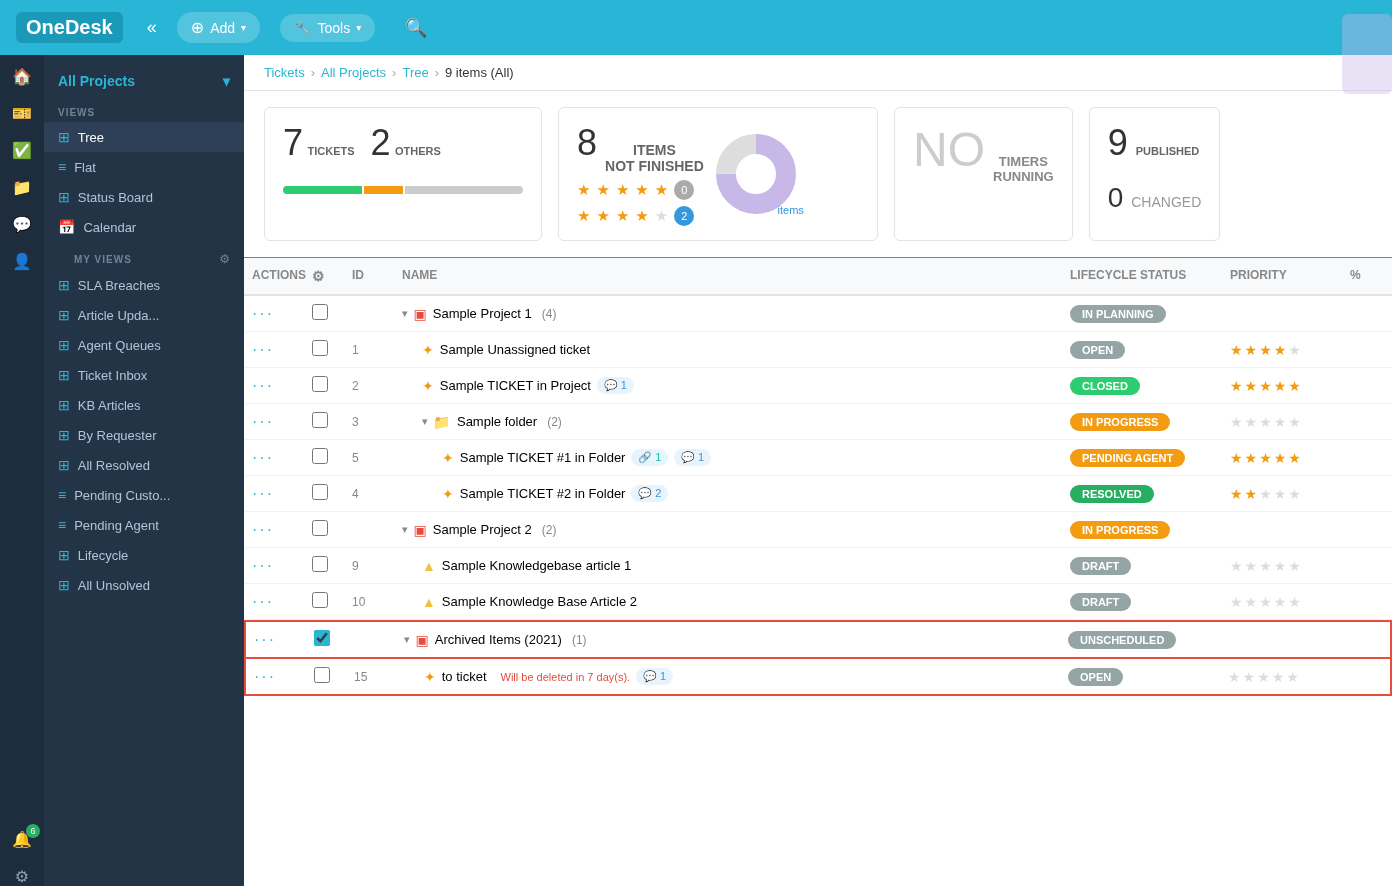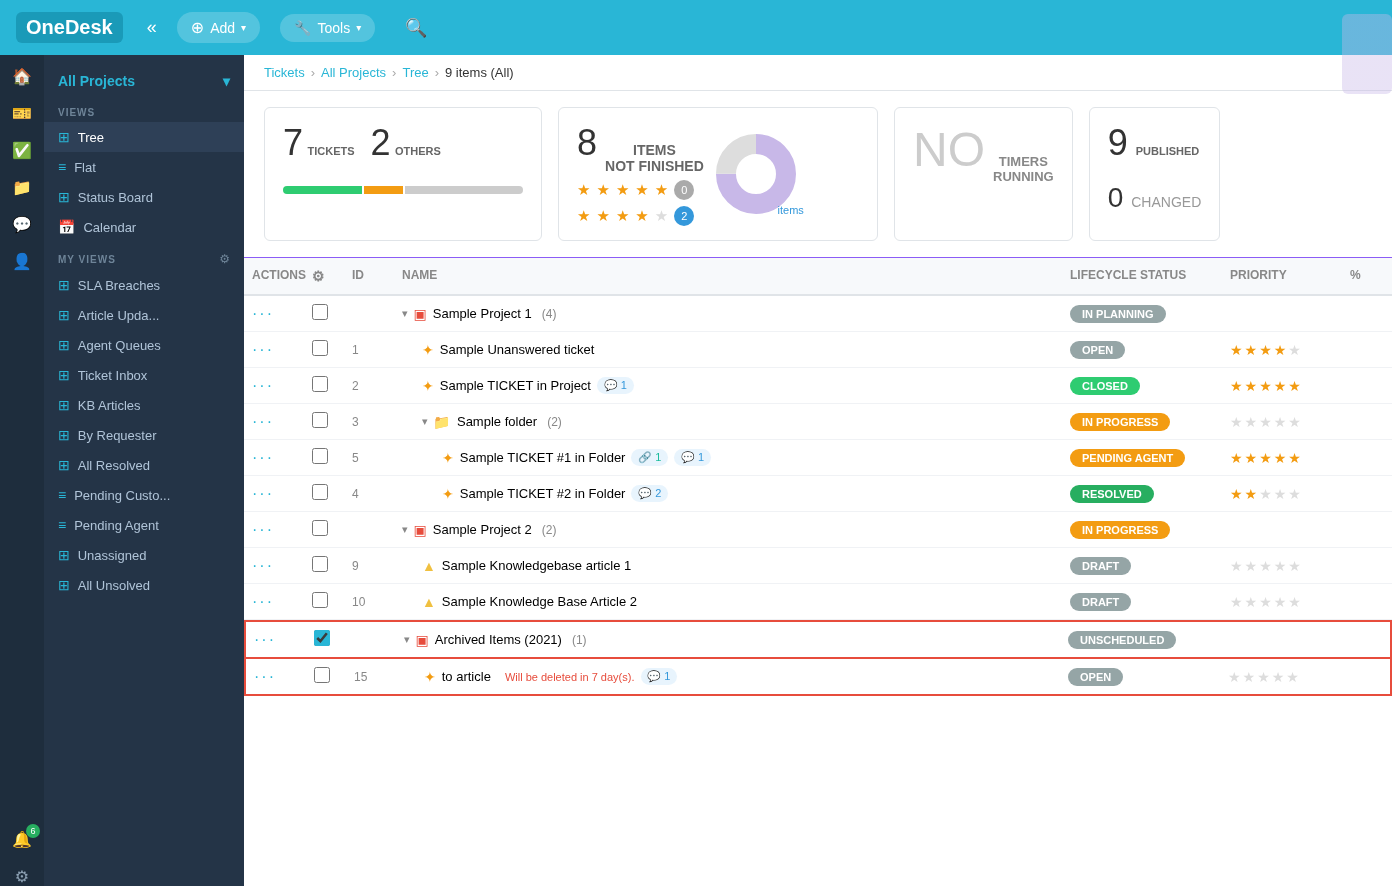--- a/index.html
+++ b/index.html
@@ -75,21 +75,21 @@
     .sidebar-item {
       display: flex; align-items: center; gap: 8px;
       padding: 7px 14px; color: #b0c4d8; font-size: 13px; cursor: pointer;
     }
     .sidebar-item.active { background: #2e4057; color: white; }
     .sidebar-item .si-icon { font-size: 14px; color: #29b6d6; }
     .sidebar-my-views-header {
       display: flex; align-items: center; justify-content: space-between;
       padding: 10px 14px 4px;
     }
-    .sidebar-my-views-label { font-size: 10px; color: #6e8498; font-weight: 700; letter-spacing: 1px; }
+    .sidebar-my-views-label { font-size: 10px; color: #6e8498; font-weight: 700; letter-spacing: 1px; margin-left: 16px; }
     .sidebar-my-views-gear { color: #6e8498; font-size: 12px; cursor: pointer; }
 
     
     .main { flex: 1; display: flex; flex-direction: column; overflow: hidden; }
 
     
     .breadcrumb {
       padding: 10px 20px; background: white; border-bottom: 1px solid #e0e4e8;
       font-size: 13px; color: #666; display: flex; align-items: center; gap: 6px;
     }
@@ -302,21 +302,21 @@
     <div class="sidebar-item">
       <span class="si-icon">≡</span>
       <span>Pending Custo...</span>
     </div>
     <div class="sidebar-item">
       <span class="si-icon">≡</span>
       <span>Pending Agent</span>
     </div>
     <div class="sidebar-item">
       <span class="si-icon">⊞</span>
-      <span>Unassigned</span>
+      <span>Lifecycle</span>
     </div>
     <div class="sidebar-item">
       <span class="si-icon">⊞</span>
       <span>All Unsolved</span>
     </div>
   </div>
 
   <div class="main">
 
     <div class="breadcrumb">
@@ -450,21 +450,21 @@
       </div>
 
       <div class="table-row-wrap">
         <div class="table-row">
           <div class="td"><span class="dots">···</span></div>
           <div class="td"><input type="checkbox" class="row-checkbox" style=""></div>
           <div class="td row-id">1</div>
           <div class="td">
             <div class="row-name indented">
               <span class="row-icon orange">✦</span>
-              <span>Sample Unanswered ticket</span>
+              <span>Sample Unassigned ticket</span>
             </div>
           </div>
           <div class="td">
             <span class="status-badge status-open">OPEN</span>
           </div>
           <div class="td">
             <div class="stars">
               <span class="s filled">★</span>
               <span class="s filled">★</span>
               <span class="s filled">★</span>
@@ -689,21 +689,21 @@
       </div>
 
       <div class="table-row-wrap" style="border: 2px solid #e74c3c; border-top: none;">
         <div class="table-row">
           <div class="td"><span class="dots">···</span></div>
           <div class="td"><input type="checkbox" class="row-checkbox" style=""></div>
           <div class="td row-id">15</div>
           <div class="td">
             <div class="row-name indented">
               <span class="row-icon orange">✦</span>
-              <span>to article</span>
+              <span>to ticket</span>
               <span class="delete-warning">Will be deleted in 7 day(s).</span>
               <span class="comment-badge">💬 1</span>
             </div>
           </div>
           <div class="td">
             <span class="status-badge status-open">OPEN</span>
           </div>
           <div class="td">
             <div class="stars">
               <span class="s empty">★</span>

